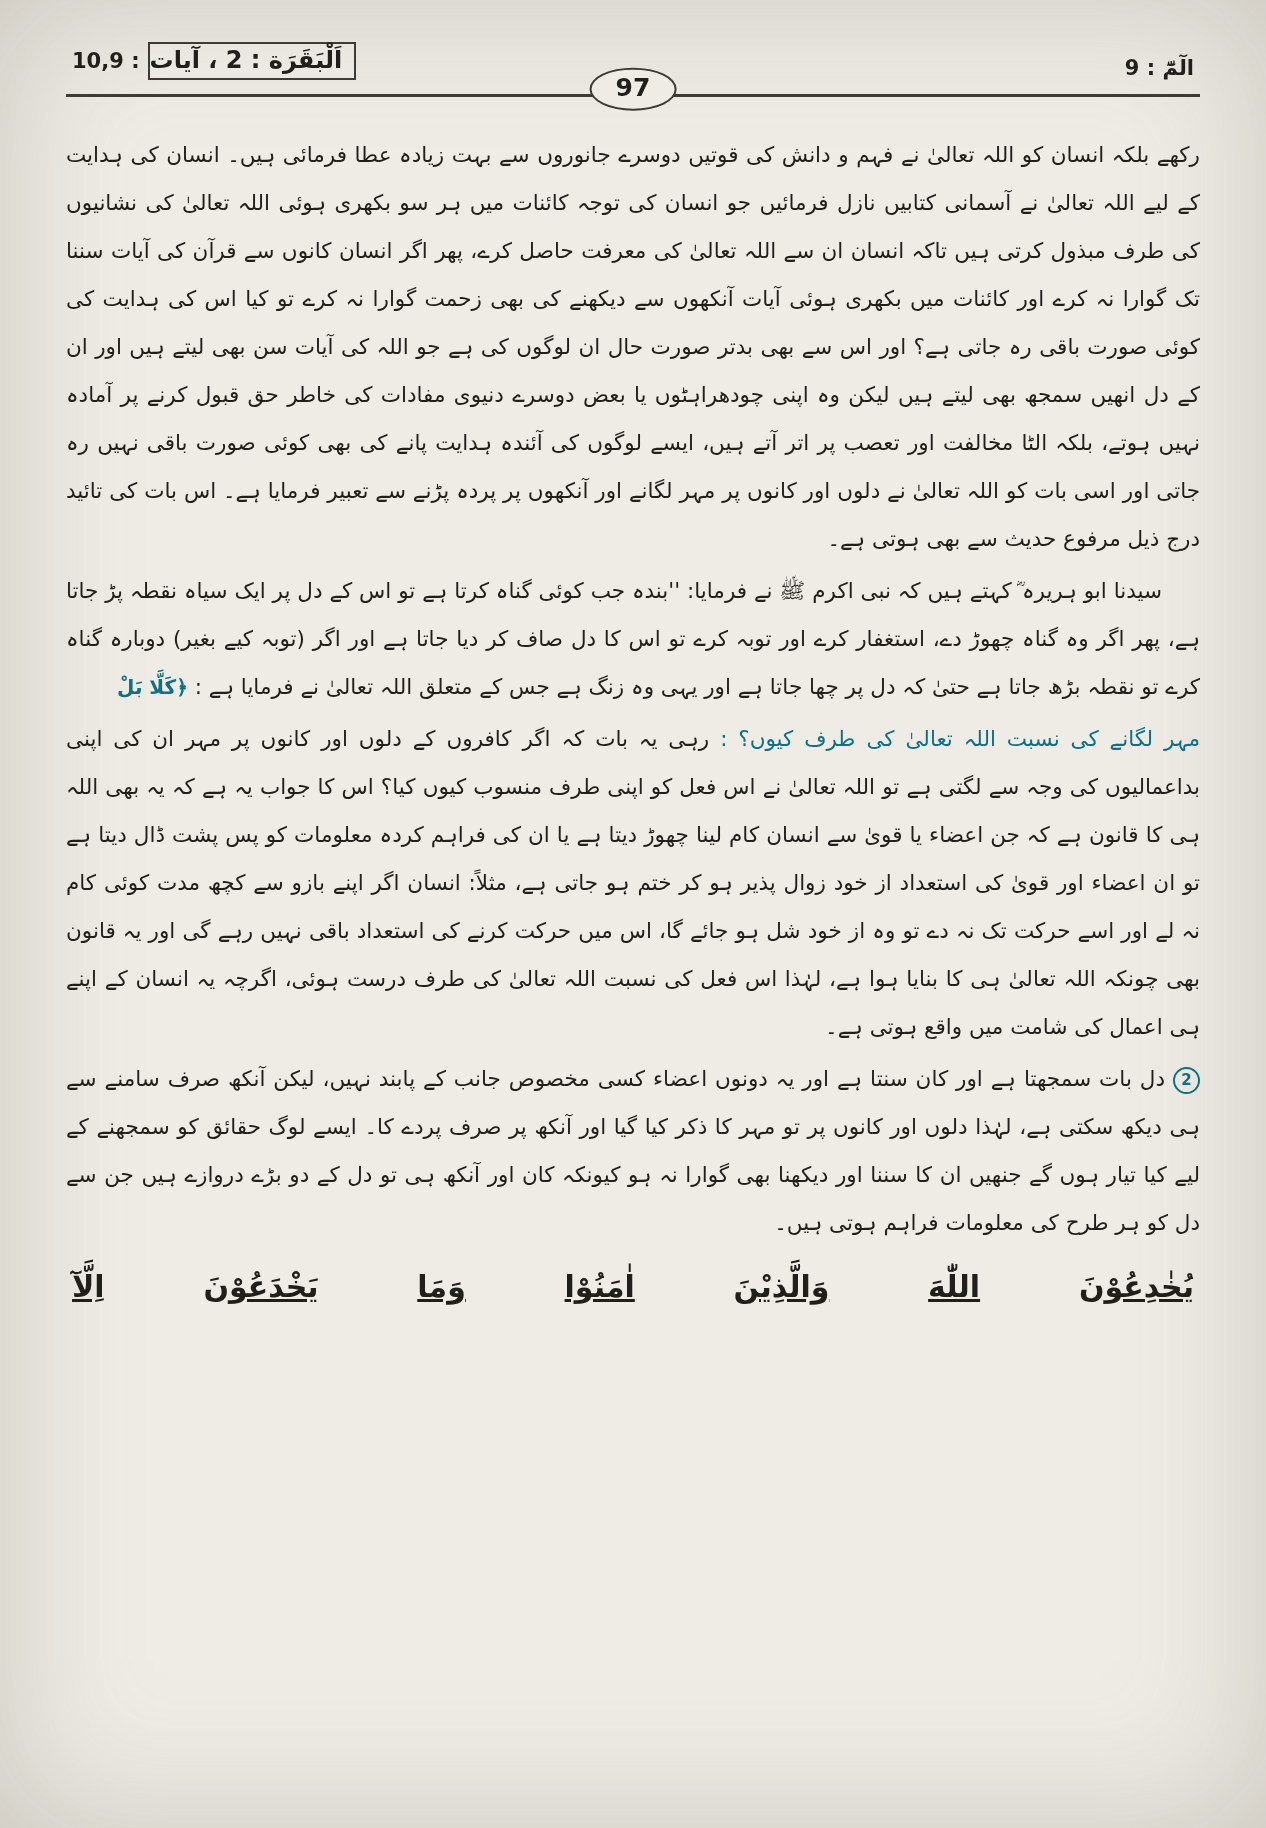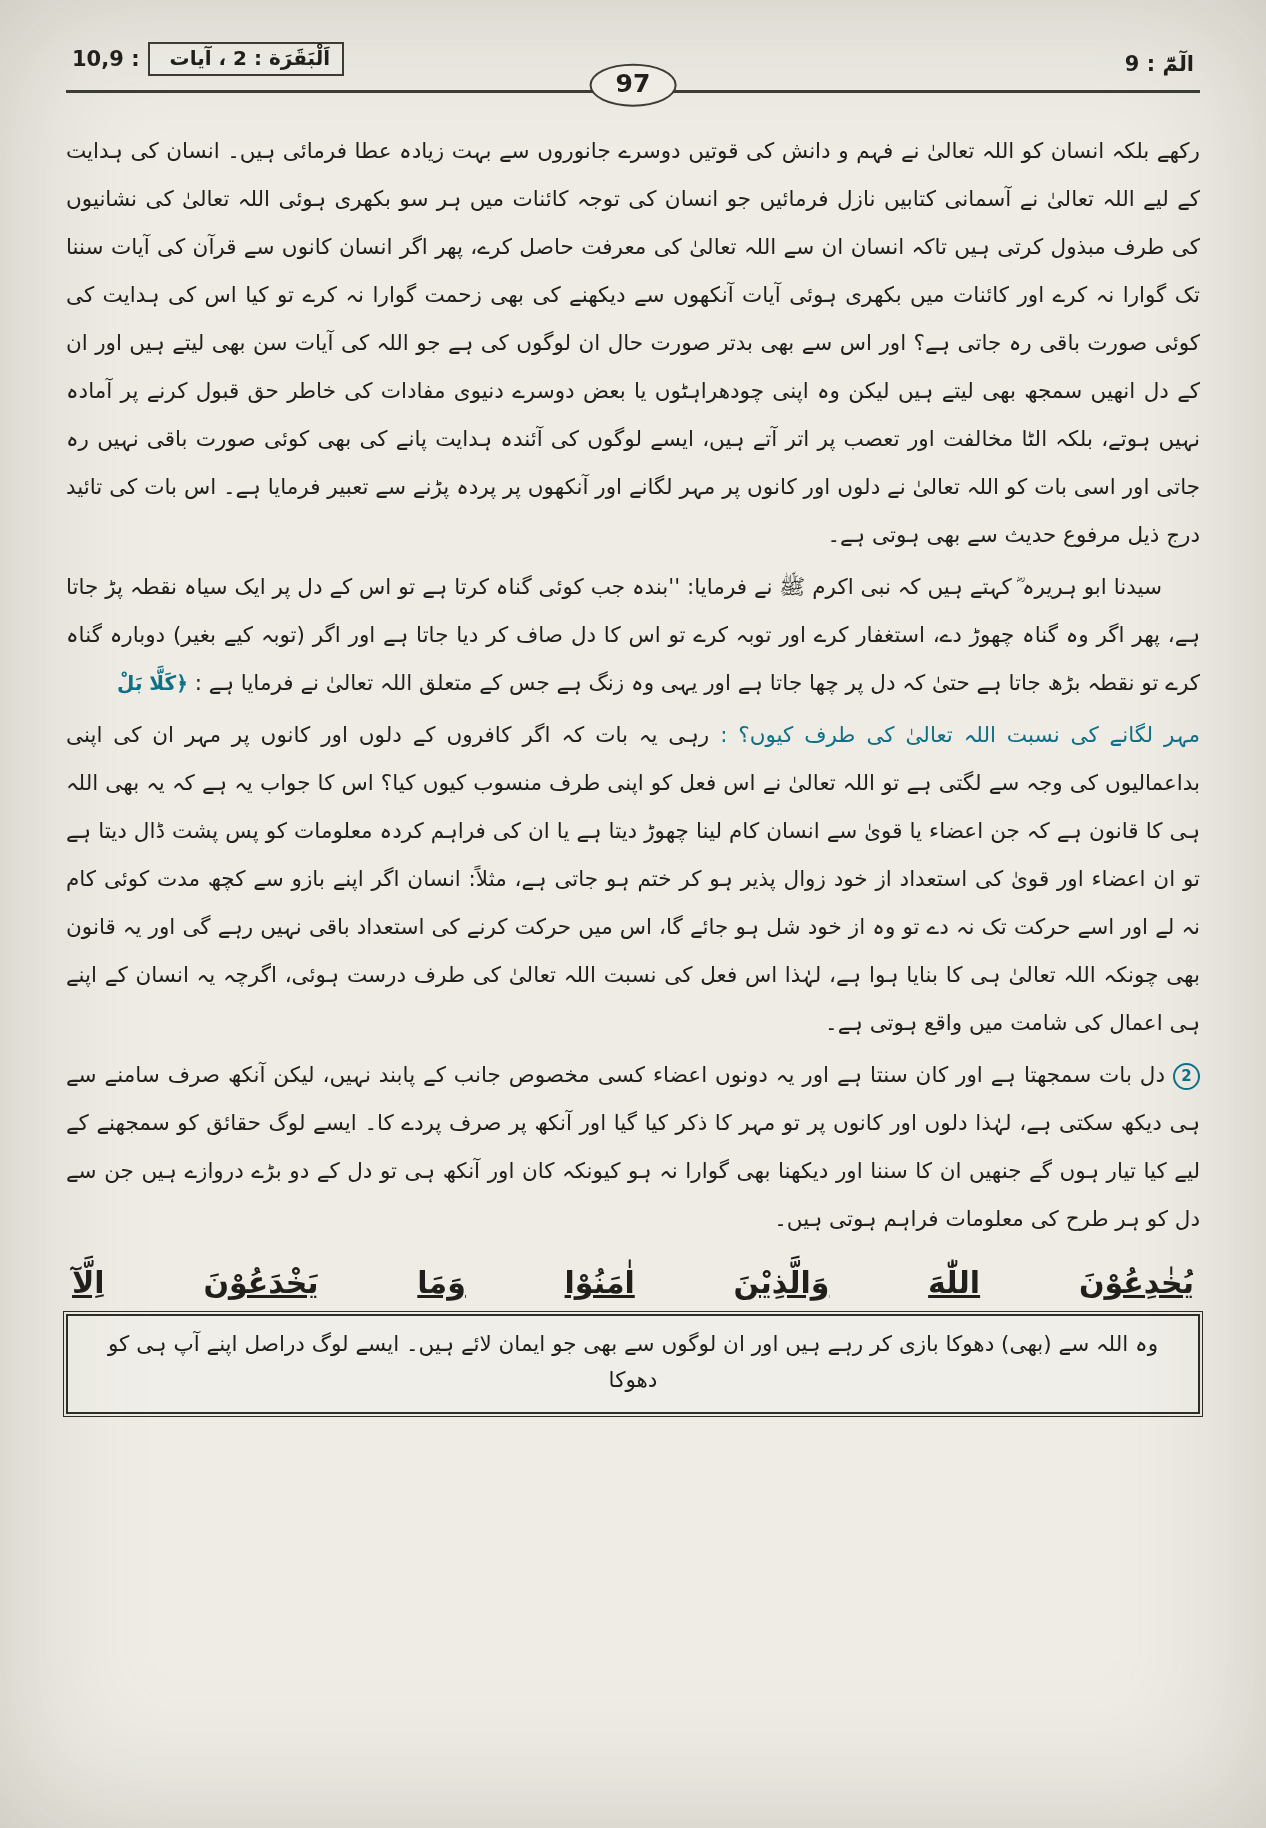--- a/index.html
+++ b/index.html
@@ -36,22 +36,22 @@
     align-items:flex-end;
     padding:0 6px 14px 6px;
     border-bottom:3px solid var(--rule);
     font-weight:bold;
     font-size:21px;
   }
   .hdr-juz{letter-spacing:1px;}
   .surah-group{display:flex;align-items:center;gap:8px;}
   .surah-box{
     border:2px solid var(--rule);
-    padding:2px 12px 4px 20px;
-    font-size:20px;
+    padding:2px 12px 4px 0;
+    font-size:24px;
     background:rgba(255,255,255,.15);
   }
   .verse-nums{font-size:21px;}
   .page-oval{
     position:absolute;
     left:50%;top:100%;
     transform:translate(-50%,-62%);
     background:var(--paper);
     border:2.5px solid var(--rule);
     border-radius:50%;
@@ -160,18 +160,15 @@
     <div class="verse-row">
       <span class="verse-word">يُخٰدِعُوْنَ</span>
       <span class="verse-word">اللّٰهَ</span>
       <span class="verse-word">وَالَّذِيْنَ</span>
       <span class="verse-word">اٰمَنُوْا</span>
       <span class="verse-word">وَمَا</span>
       <span class="verse-word">يَخْدَعُوْنَ</span>
       <span class="verse-word">اِلَّآ</span>
     </div>
 
-    <div class="translation-box">
-      <span>وہ اللہ سے (بھی) دھوکا بازی کر رہے ہیں اور ان لوگوں سے بھی جو ایمان لائے ہیں۔ ایسے لوگ دراصل اپنے آپ ہی کو دھوکا</span>
-    </div>
 
   </main>
 </div>
 
 </body></html>

